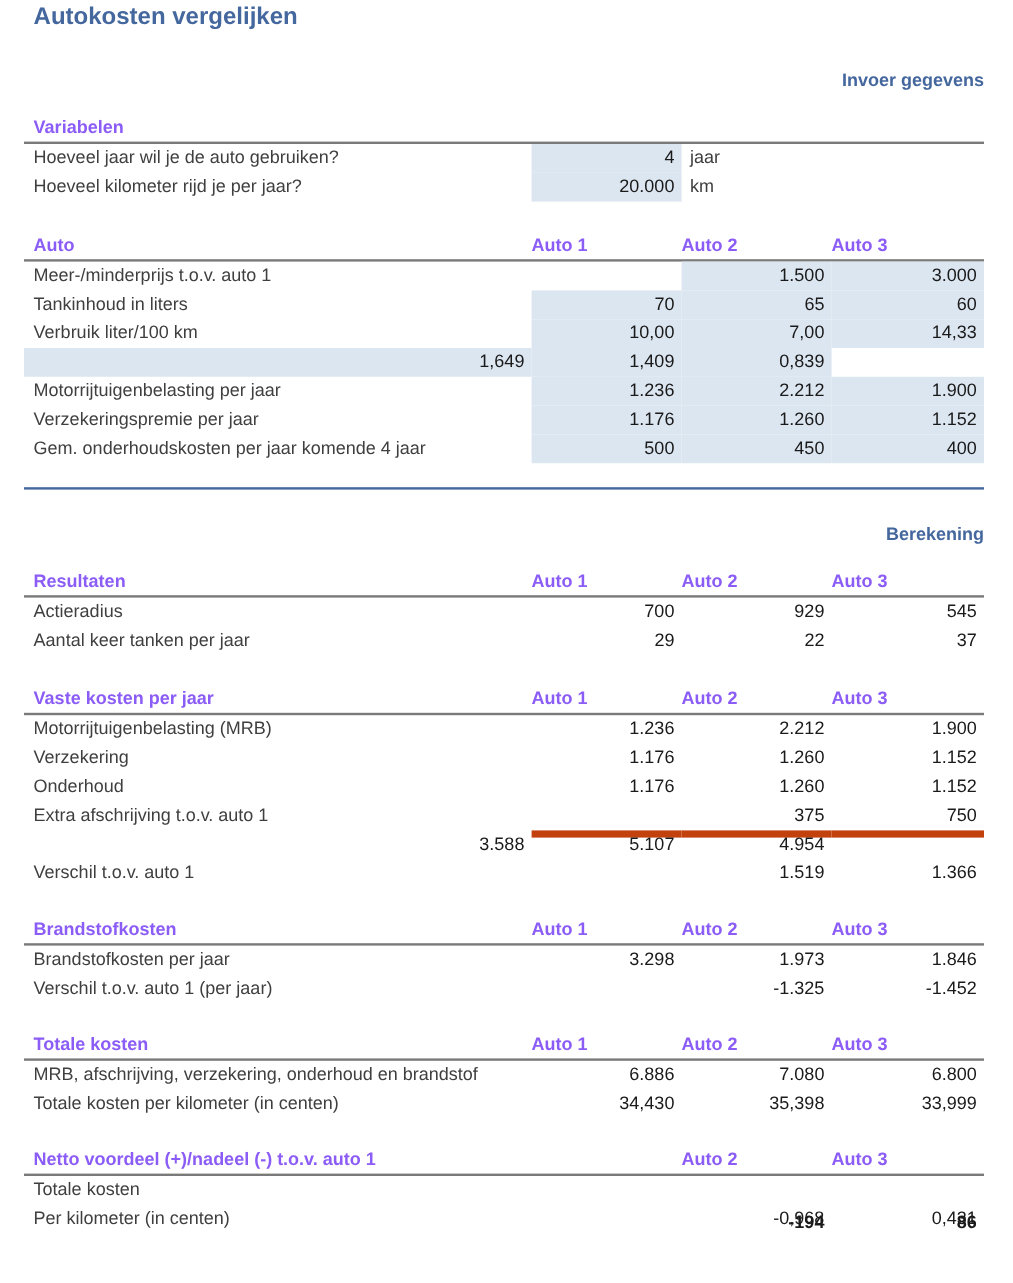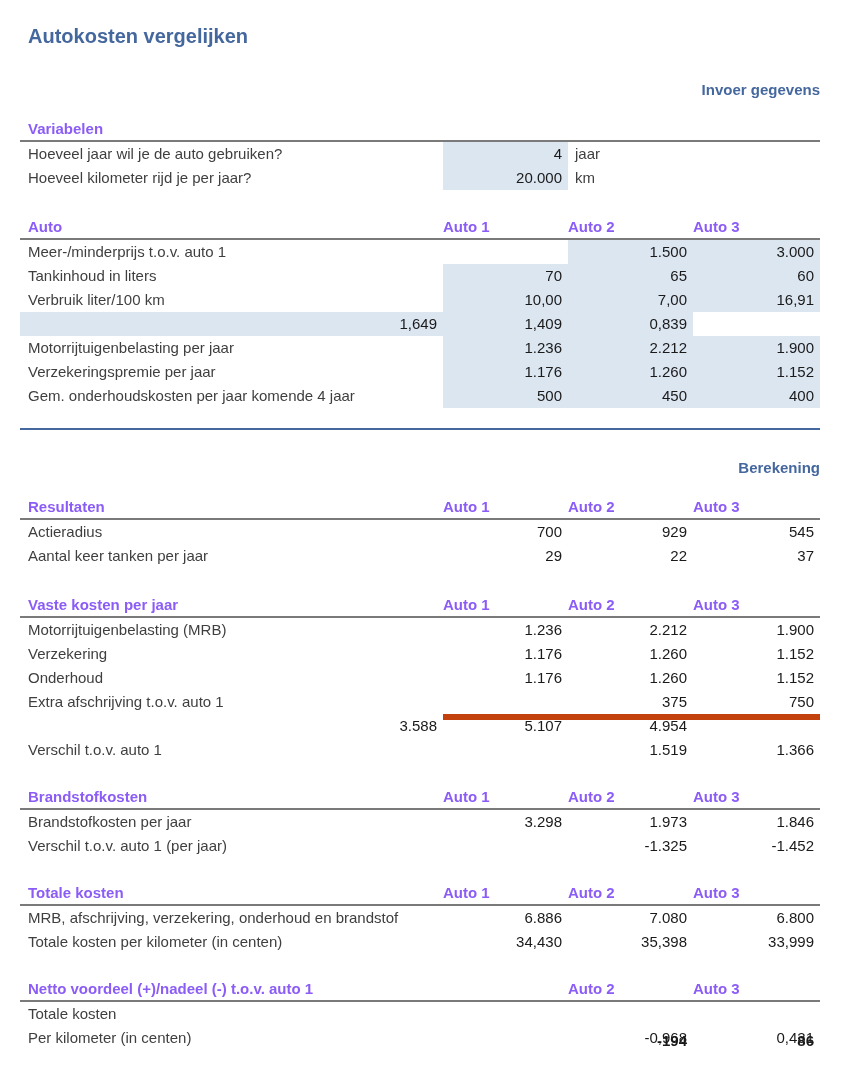--- a/index.html
+++ b/index.html
@@ -1,21 +1,21 @@
 <!DOCTYPE html>
 <html><head>
 <meta charset="utf-8">
 <style>
   * { box-sizing: border-box; margin: 0; padding: 0; }
   body {
     width: 844px; height: 1069px; margin: 0; background: #ffffff;
     font-family: "Liberation Sans", sans-serif;
     font-size: 15px; color: #3f3f3f; overflow: hidden;
   }
-  .content { margin-left: 20px; width: 800px; padding-top: 22px; }
+  .content { margin-left: 20px; width: 800px; }
   .page-title {
     font-size: 20px; font-weight: bold; color: #44679e;
     padding-left: 8px; height: 28px; line-height: 28px;
   }
   .section-heading {
     font-size: 15px; font-weight: bold; color: #44679e;
     padding-left: 8px; height: 20px; line-height: 20px; text-align: right;
   }
   .grid  { display: grid; grid-template-columns: 423px 125px 125px 127px; }
   .gridv { display: grid; grid-template-columns: 423px 125px 1fr; }
@@ -80,21 +80,21 @@
   <div class="grid trow">
     <div class="lbl">Tankinhoud in liters</div>
     <div class="num hl">70</div>
     <div class="num hl">65</div>
     <div class="num hl">60</div>
   </div>
   <div class="grid trow">
     <div class="lbl">Verbruik liter/100 km</div>
     <div class="num hl">10,00</div>
     <div class="num hl">7,00</div>
-    <div class="num hl">16,91</div>
+    <div class="num hl">14,33</div>
   </div>
   <div class="grid trow">
     <div class="num hl">1,649</div>
     <div class="num hl">1,409</div>
     <div class="num hl">0,839</div>
   </div>
   <div class="grid trow">
     <div class="lbl">Motorrijtuigenbelasting per jaar</div>
     <div class="num hl">1.236</div>
     <div class="num hl">2.212</div>

